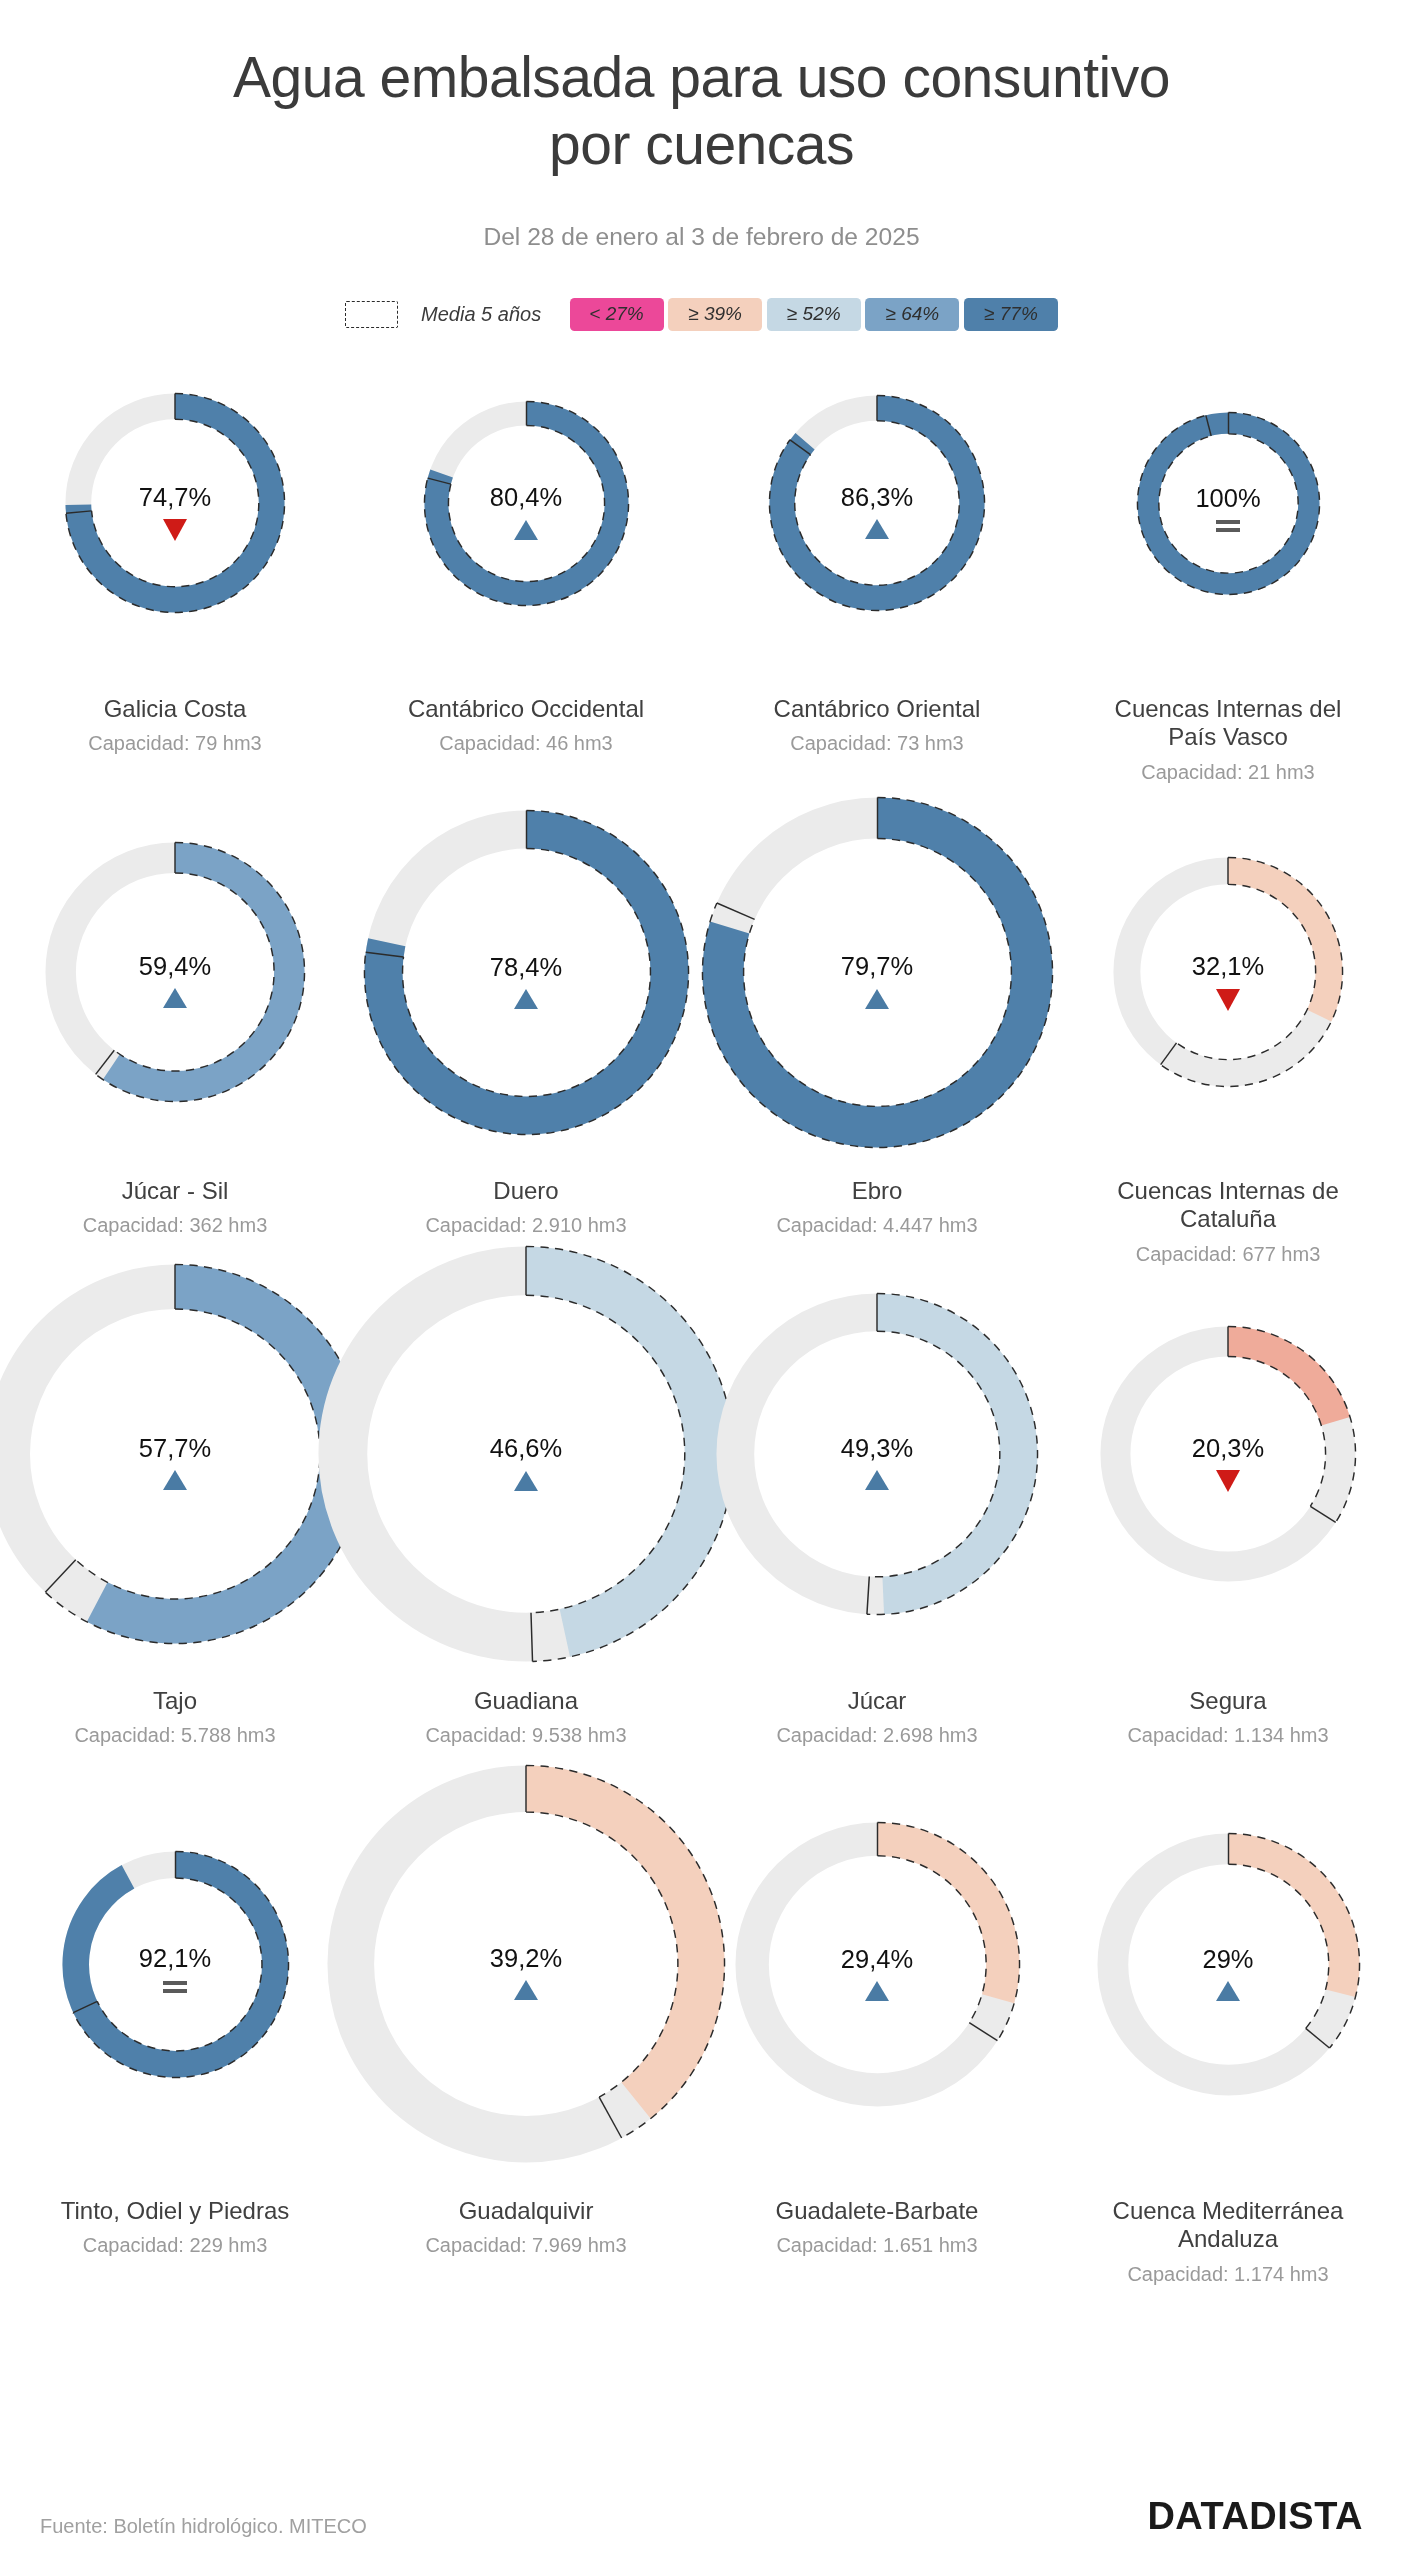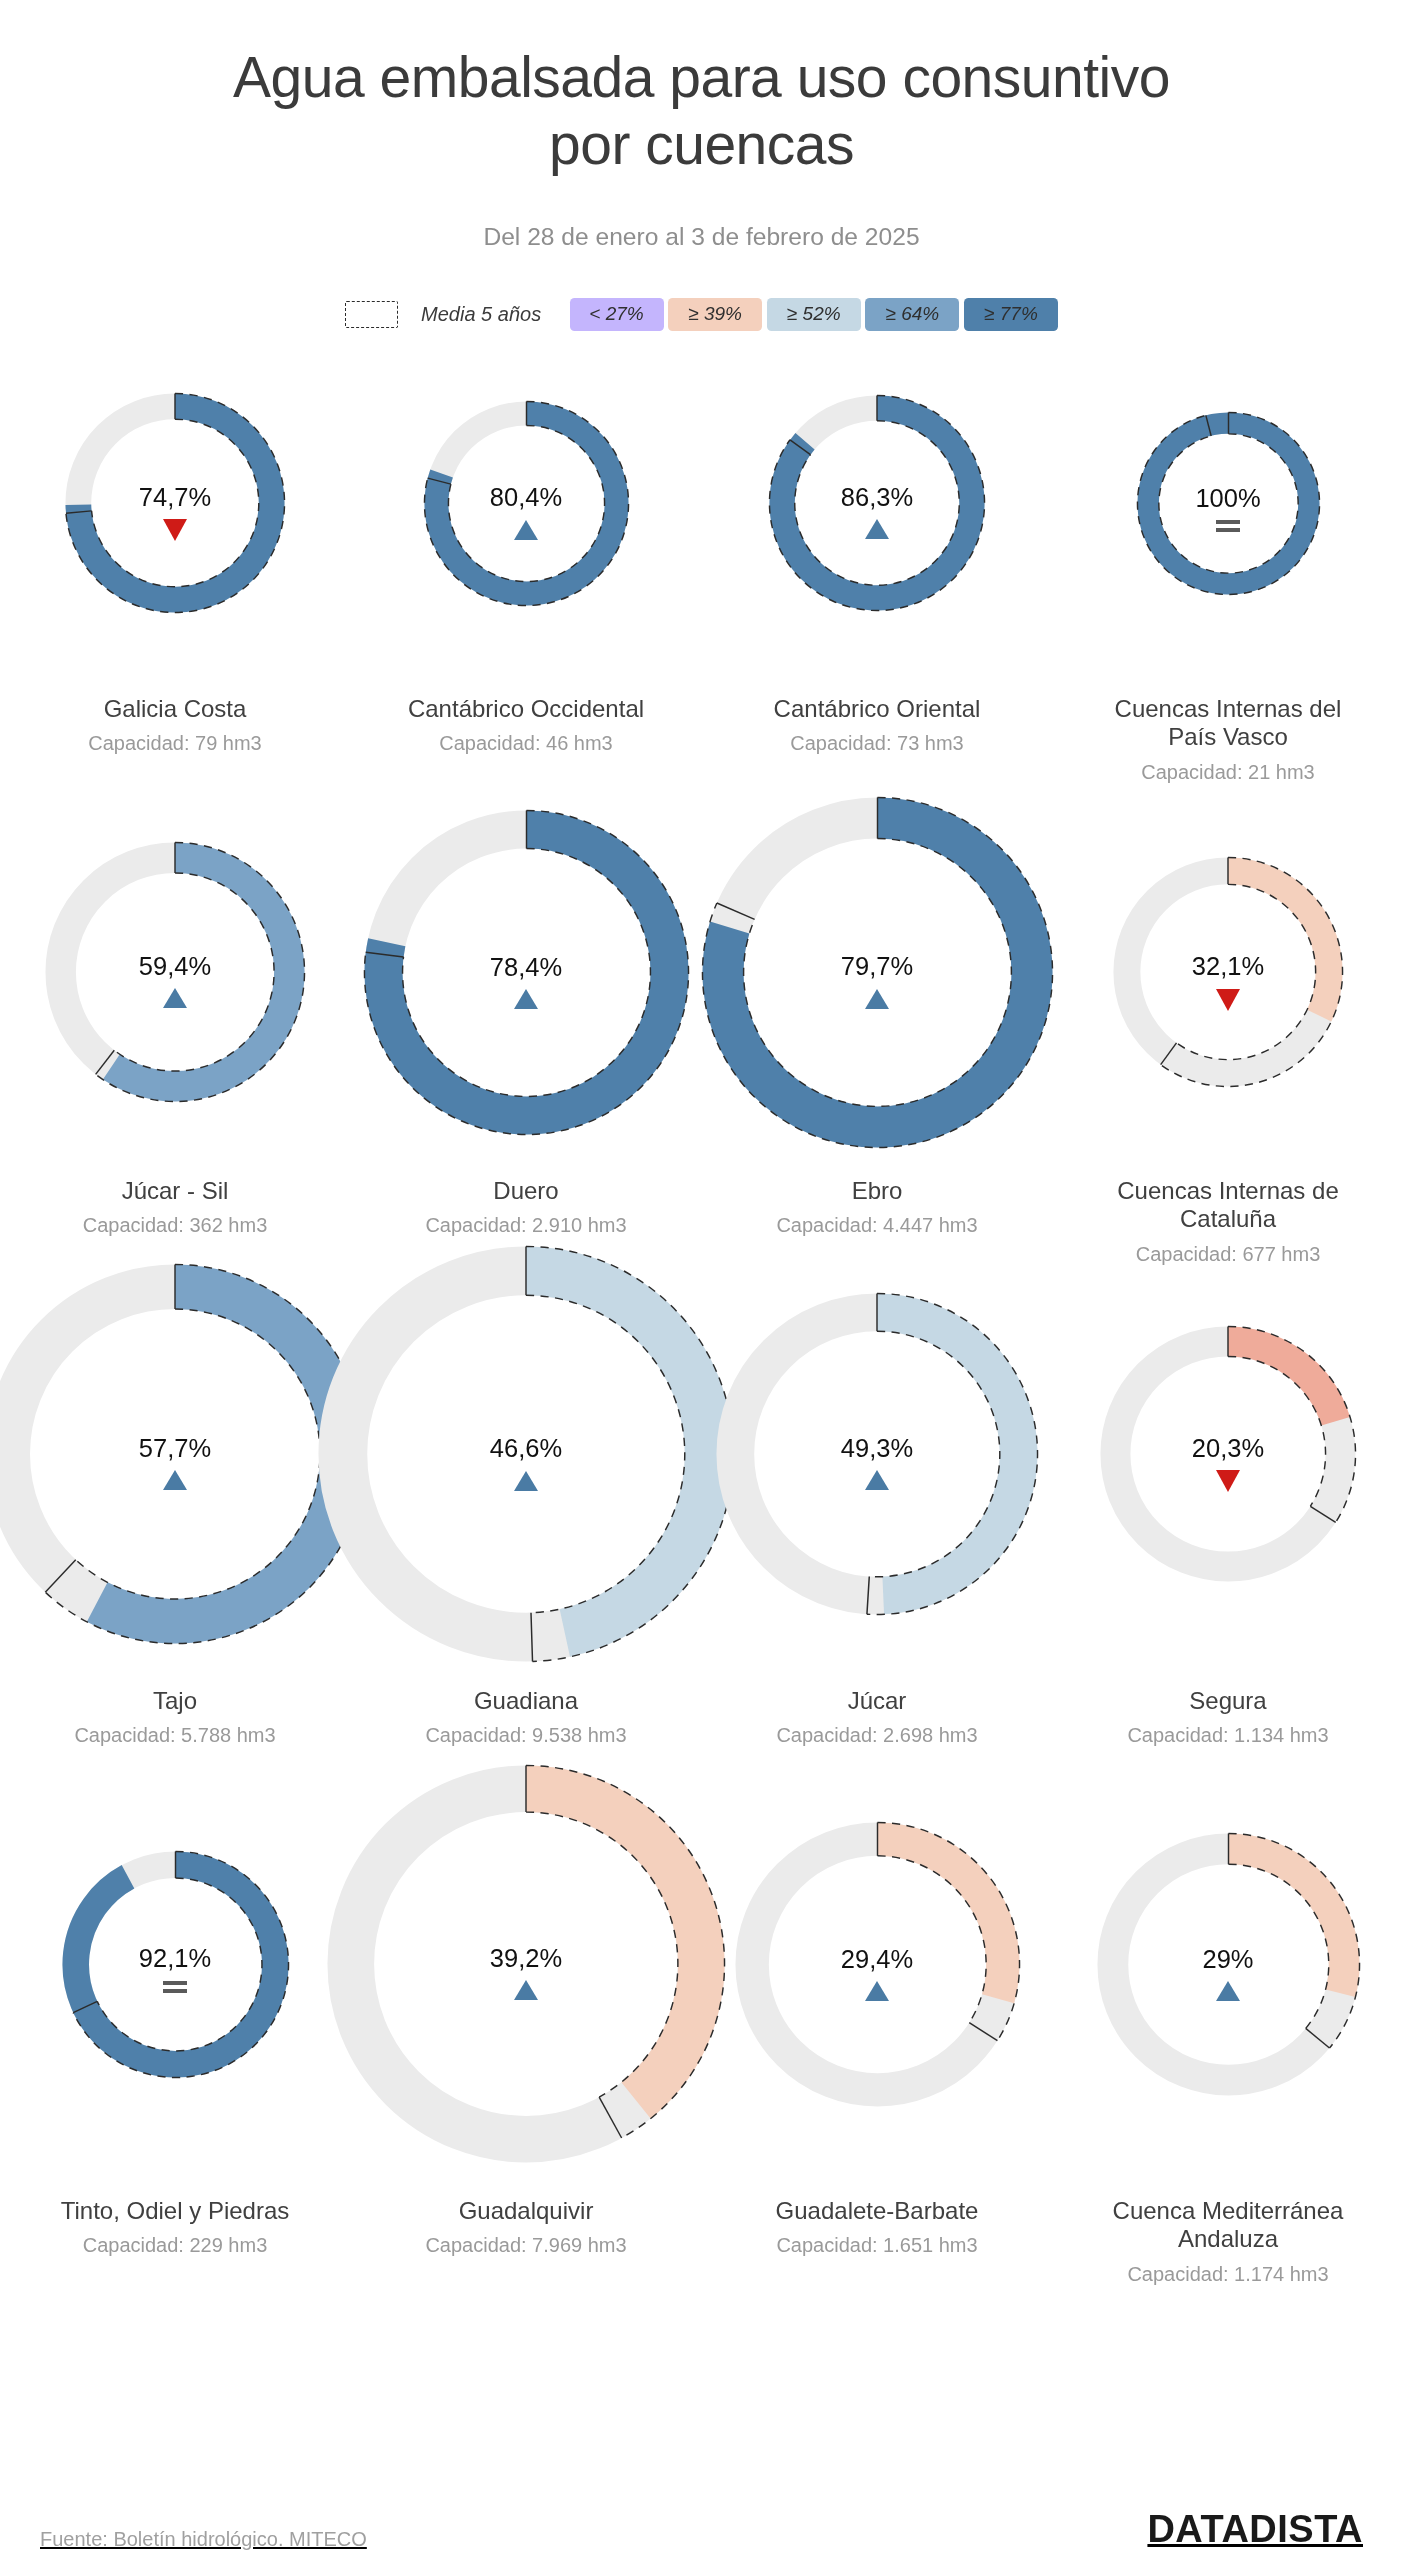--- a/index.html
+++ b/index.html
@@ -168,26 +168,25 @@
   .cell-capacity {
     margin-top: 9px;
     font-size: 20px;
     color: #9a9a9a;
   }
 
   
   .footer {
     position: absolute;
     left: 0; right: 0;
-    bottom: 25px;
+    bottom: 38px;
     display: flex;
     align-items: flex-end;
     justify-content: space-between;
     padding: 0 40px;
-    text-decoration: underline;
   }
 
   .footer-source { font-size: 20px; color: #a0a0a0; }
 
   .footer-brand {
     font-size: 38px;
     font-weight: 700;
     color: #1a1a1a;
     letter-spacing: 0.5px;
   }
@@ -199,21 +198,21 @@
 
   <div class="header">
     <h1 class="title">Agua embalsada para uso consuntivo por cuencas</h1>
     <div class="subtitle">Del 28 de enero al 3 de febrero de 2025</div>
   </div>
 
   <div class="legend">
     <span class="legend-dash-box"></span>
     <span class="legend-dash-label">Media 5 años</span>
     <span class="legend-swatches" id="legend-swatches">
-        <span class="legend-swatch" style="background: #c4b5fd;">&lt; 27%</span>
+        <span class="legend-swatch" style="background: #ec4899;">&lt; 27%</span>
         <span class="legend-swatch" style="background: rgb(244, 208, 189);">≥ 39%</span>
         <span class="legend-swatch" style="background: rgb(197, 216, 228);">≥ 52%</span>
         <span class="legend-swatch" style="background: rgb(123, 163, 198);">≥ 64%</span>
         <span class="legend-swatch" style="background: rgb(79, 128, 170);">≥ 77%</span>
       </span>
   </div>
 
   <div class="grid" id="donut-grid">
       <div class="cell">
         <div class="donut-area" style="height: 273px;">

